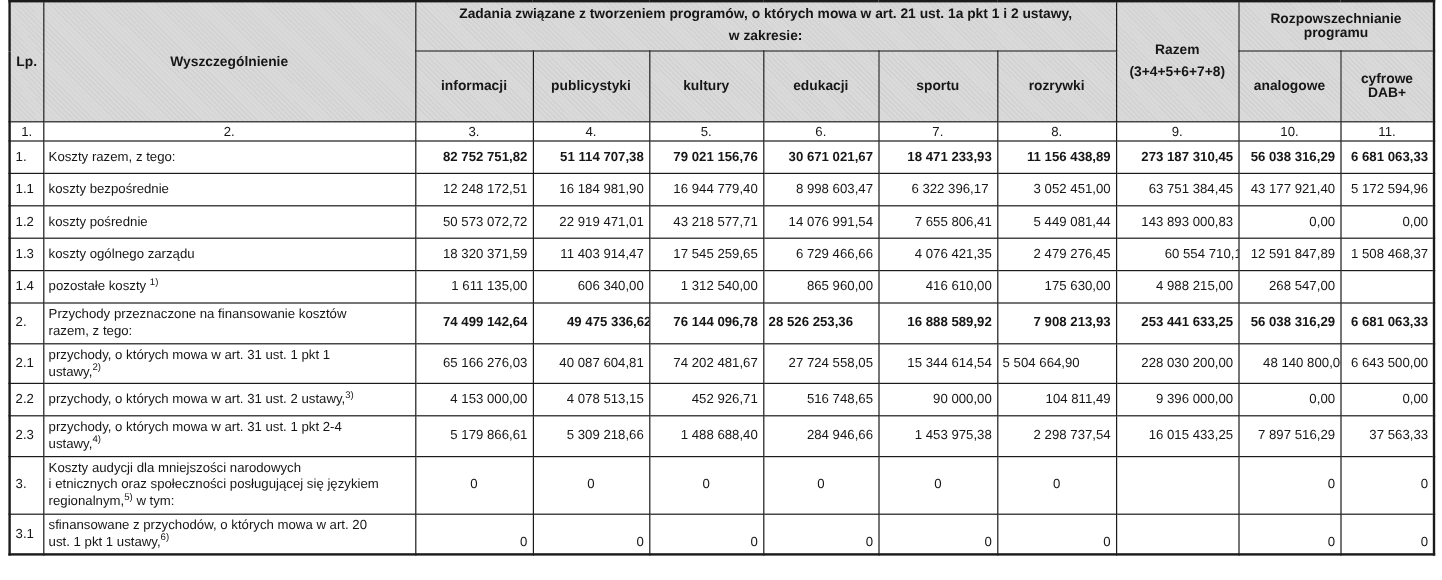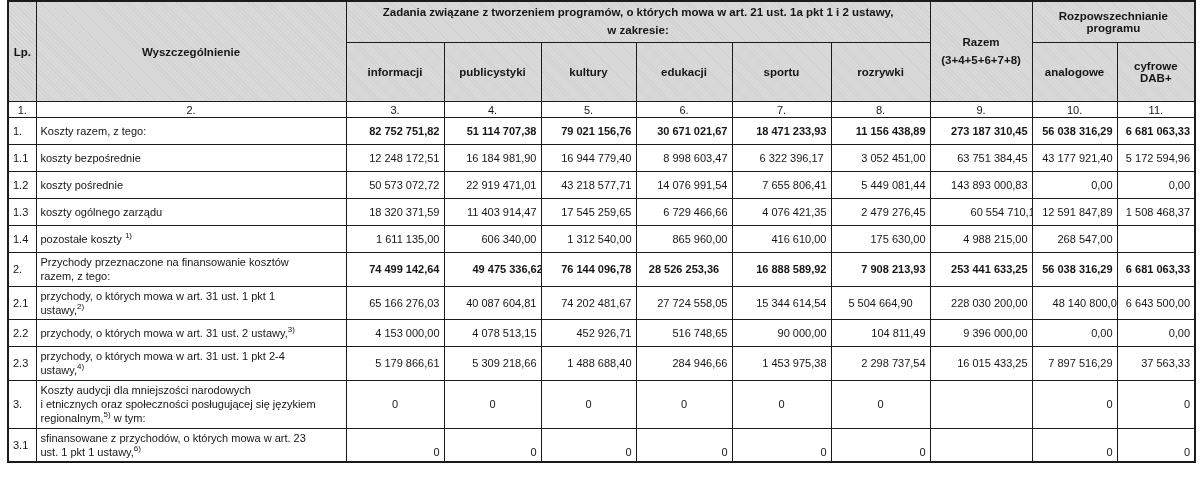--- a/index.html
+++ b/index.html
@@ -191,36 +191,36 @@
           <td class="value-cell" style="text-align: right;">4 988 215,00</td>
           <td class="value-cell" style="text-align: right;">268 547,00</td>
           <td class="value-cell" style="text-align: right;"></td>
         </tr>
         <tr class="bold-row">
           <td class="lp-cell">2.</td>
           <td class="label-cell"><span>Przychody przeznaczone na finansowanie kosztów</span><br><span>razem, z tego:</span></td>
           <td class="value-cell" style="text-align: right;">74 499 142,64</td>
           <td class="value-cell" style="text-align: right; padding-left: 28px;">49 475 336,62</td>
           <td class="value-cell" style="text-align: right;">76 144 096,78</td>
-          <td class="value-cell" style="text-align: center;">28 526 253,36</td>
+          <td class="value-cell" style="text-align: left;">28 526 253,36</td>
           <td class="value-cell" style="text-align: right;">16 888 589,92</td>
           <td class="value-cell" style="text-align: right;">7 908 213,93</td>
           <td class="value-cell" style="text-align: right;">253 441 633,25</td>
           <td class="value-cell" style="text-align: right;">56 038 316,29</td>
           <td class="value-cell" style="text-align: right;">6 681 063,33</td>
         </tr>
         <tr>
           <td class="lp-cell">2.1</td>
           <td class="label-cell"><span>przychody, o których mowa w art. 31 ust. 1 pkt 1</span><br><span>ustawy,</span><sup>2)</sup></td>
           <td class="value-cell" style="text-align: right;">65 166 276,03</td>
           <td class="value-cell" style="text-align: right;">40 087 604,81</td>
           <td class="value-cell" style="text-align: right;">74 202 481,67</td>
           <td class="value-cell" style="text-align: right;">27 724 558,05</td>
           <td class="value-cell" style="text-align: right;">15 344 614,54</td>
-          <td class="value-cell" style="text-align: center;">5 504 664,90</td>
+          <td class="value-cell" style="text-align: left;">5 504 664,90</td>
           <td class="value-cell" style="text-align: right;">228 030 200,00</td>
           <td class="value-cell" style="text-align: right; padding-left: 20px;">48 140 800,00</td>
           <td class="value-cell" style="text-align: right;">6 643 500,00</td>
         </tr>
         <tr>
           <td class="lp-cell">2.2</td>
           <td class="label-cell"><span>przychody, o których mowa w art. 31 ust. 2 ustawy,</span><sup>3)</sup></td>
           <td class="value-cell" style="text-align: right;">4 153 000,00</td>
           <td class="value-cell" style="text-align: right;">4 078 513,15</td>
           <td class="value-cell" style="text-align: right;">452 926,71</td>
@@ -252,21 +252,21 @@
           <td class="value-cell" style="text-align: center;">0</td>
           <td class="value-cell" style="text-align: center;">0</td>
           <td class="value-cell" style="text-align: center;">0</td>
           <td class="value-cell" style="text-align: center;">0</td>
           <td class="value-cell" style="text-align: right;"></td>
           <td class="value-cell" style="text-align: right;">0</td>
           <td class="value-cell" style="text-align: right;">0</td>
         </tr>
         <tr>
           <td class="lp-cell">3.1</td>
-          <td class="label-cell"><span>sfinansowane z przychodów, o których mowa w art. 23</span><br><span>ust. 1 pkt 1 ustawy,</span><sup>6)</sup></td>
+          <td class="label-cell"><span>sfinansowane z przychodów, o których mowa w art. 20</span><br><span>ust. 1 pkt 1 ustawy,</span><sup>6)</sup></td>
           <td class="value-cell" style="text-align: right; vertical-align: bottom;">0</td>
           <td class="value-cell" style="text-align: right; vertical-align: bottom;">0</td>
           <td class="value-cell" style="text-align: right; vertical-align: bottom;">0</td>
           <td class="value-cell" style="text-align: right; vertical-align: bottom;">0</td>
           <td class="value-cell" style="text-align: right; vertical-align: bottom;">0</td>
           <td class="value-cell" style="text-align: right; vertical-align: bottom;">0</td>
           <td class="value-cell" style="text-align: right; vertical-align: bottom;"></td>
           <td class="value-cell" style="text-align: right; vertical-align: bottom;">0</td>
           <td class="value-cell" style="text-align: right; vertical-align: bottom;">0</td>
         </tr>

